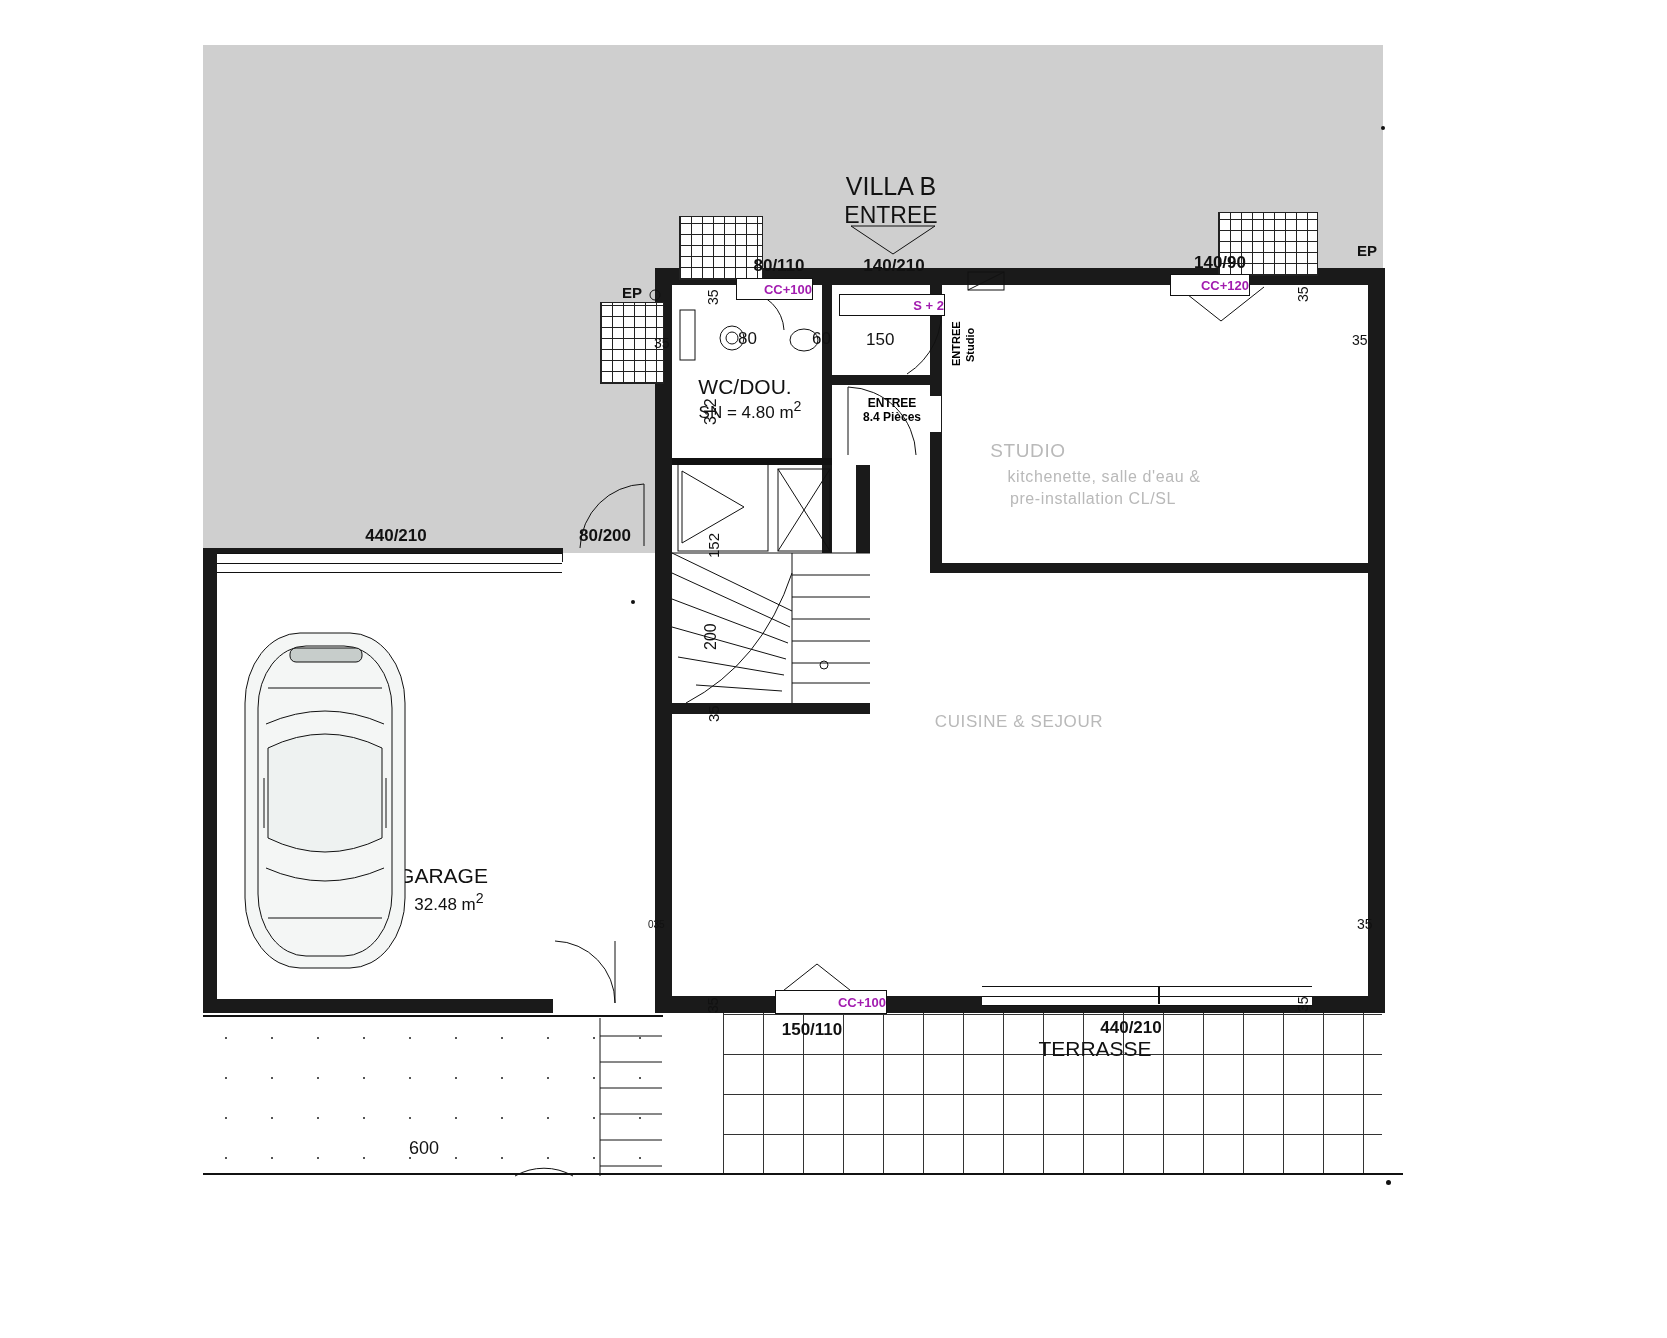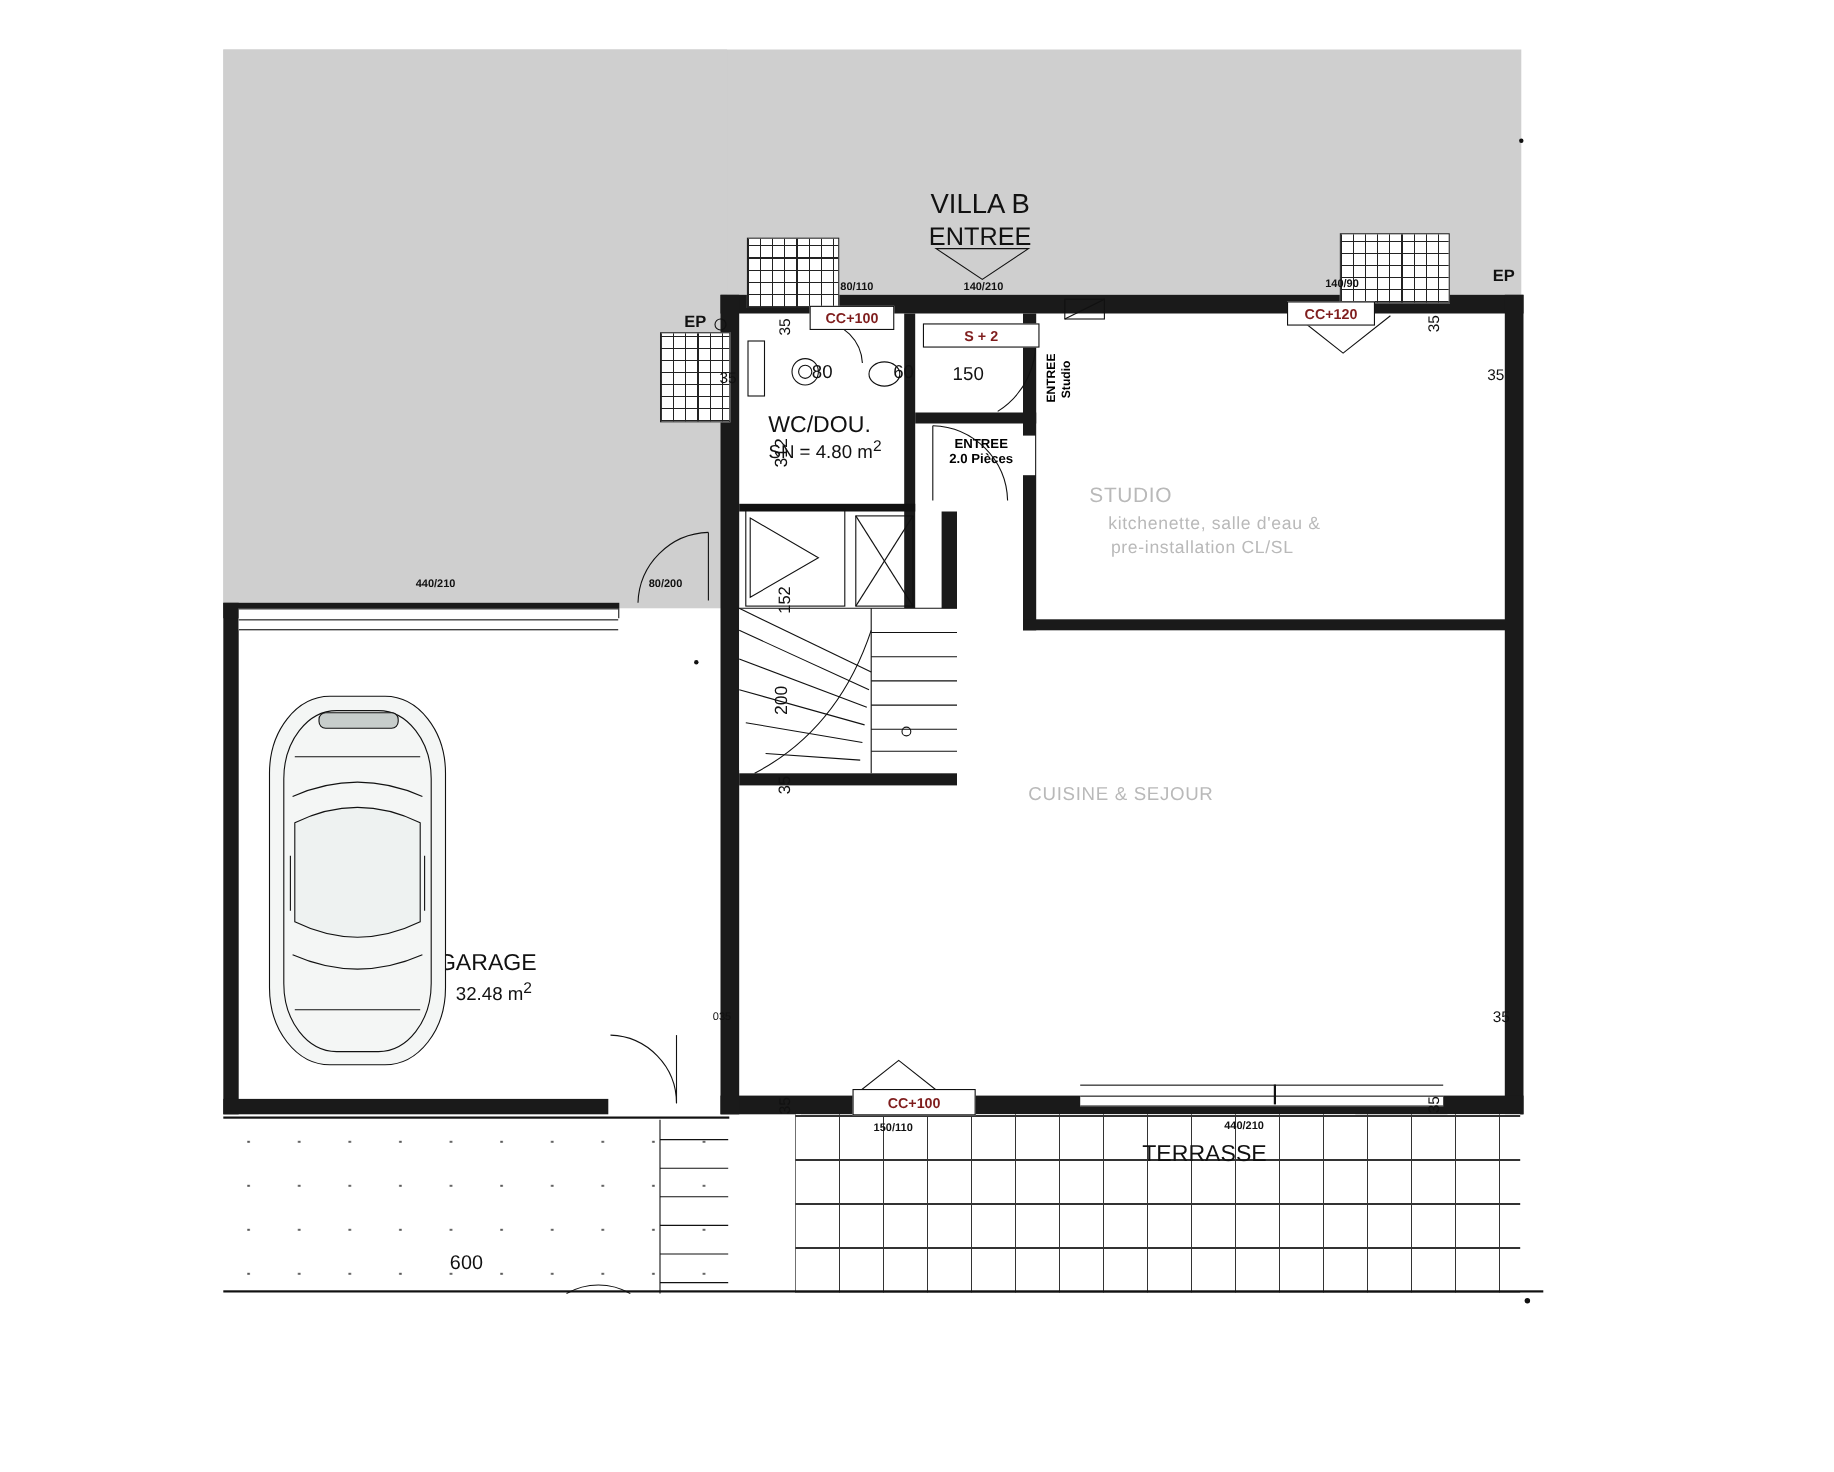--- a/index.html
+++ b/index.html
@@ -62,36 +62,36 @@
   .roomname.small { font-size: 16px; line-height: 1.5; }
   .blackname {
     position: absolute;
     color: #111;
     font-size: 21px;
     transform: translateX(-50%);
     text-align: center;
   }
   .dimlabel {
     position: absolute;
-    font-size: 10px;
+    font-size: 17px;
     color: #111;
     font-weight: 600;
     transform: translateX(-50%);
     white-space: nowrap;
   }
   .ccbox {
     position: absolute;
     background: #fff;
     border: 1px solid #111;
     font-size: 13px;
     font-weight: 700;
-    color: #7f1d1d;
+    color: #a21caf;
     display: flex;
     align-items: center;
-    justify-content: center;
+    justify-content: flex-end;
   }
   .hatch {
     position: absolute;
     background:
       repeating-linear-gradient(90deg, #222 0 1px, transparent 1px 11px),
       repeating-linear-gradient(0deg, #222 0 1px, transparent 1px 11px),
       #fff;
     border: 1px solid #222;
   }
   .terrace-grid {
@@ -226,21 +226,21 @@
   <div class="lbl" style="left:812px; top:330px; font-size:17px;">60</div>
   <div class="lbl" style="left:866px; top:331px; font-size:17px;">150</div>
   <div class="lbl vert" style="left:702px; top:425px; font-size:16px;">312</div>
 
   <div class="abs" style="left:944px; top:300px; width:26px; height:70px; text-align:center;">
     <div class="vert" style="position:absolute; left:6px; top:66px; font-size:11px; font-weight:700;">ENTREE</div>
     <div class="vert" style="position:absolute; left:20px; top:62px; font-size:11px; font-weight:700;">Studio</div>
   </div>
   <div class="abs" style="left:843px; top:396px; width:98px; height:36px; background:#fff; text-align:center;">
     <div style="font-size:12px; font-weight:700;">ENTREE</div>
-    <div style="font-size:12px; font-weight:700;">2.0 Pièces</div>
+    <div style="font-size:12px; font-weight:700;">8.4 Pièces</div>
   </div>
 
   <svg style="left:846px; top:385px;" width="72" height="72">
     <path d="M2 2 A70 70 0 0 1 70 70" class="nofill"></path>
     <line x1="2" y1="2" x2="2" y2="70" class="nofill" stroke-width="2"></line>
   </svg>
   <svg style="left:905px; top:300px;" width="40" height="78">
     <path d="M36 2 A74 74 0 0 1 2 74" class="nofill"></path>
   </svg>
   <svg style="left:744px; top:290px;" width="42" height="42">

